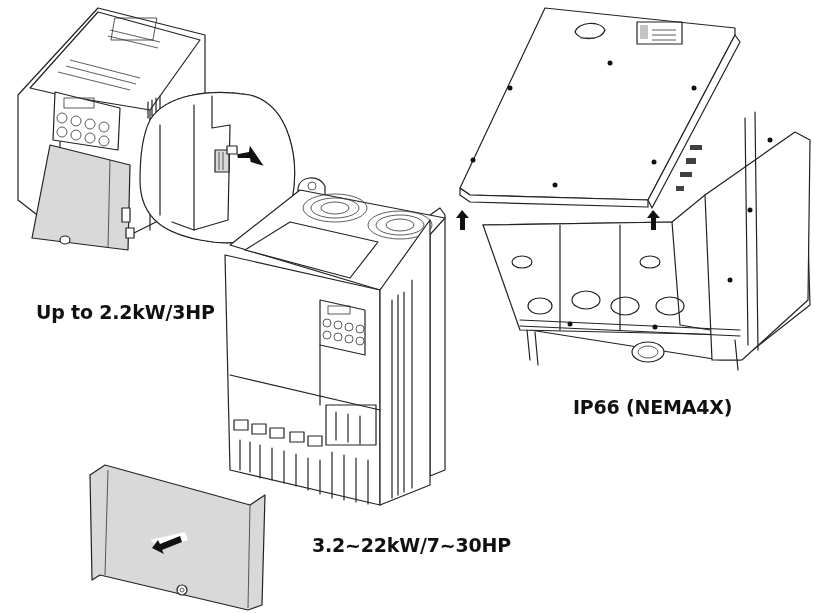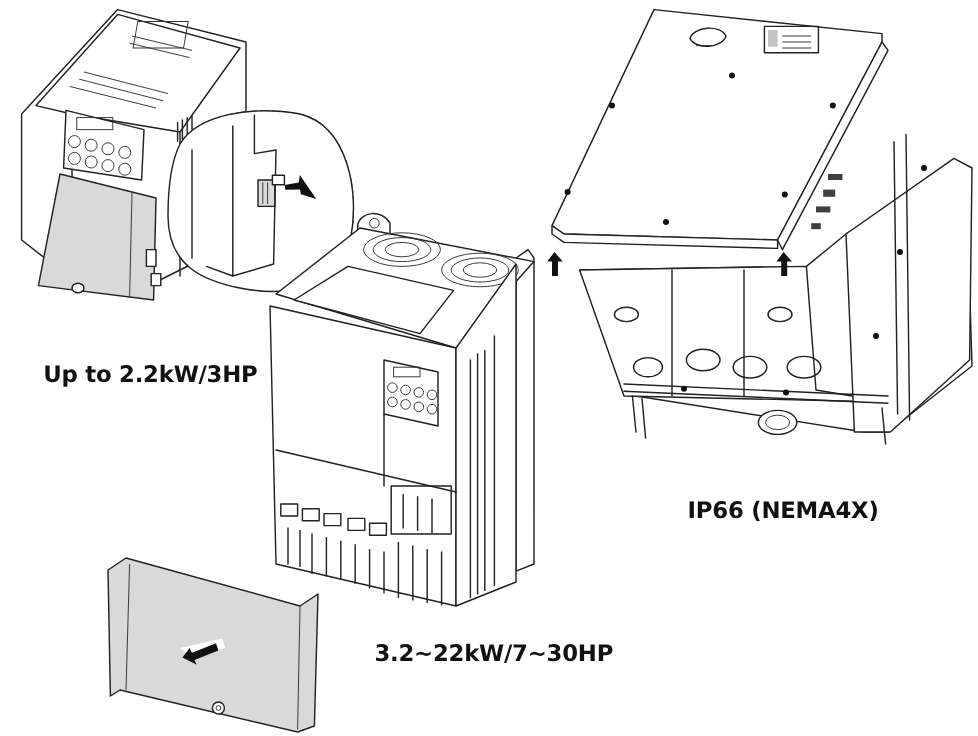--- a/index.html
+++ b/index.html
@@ -226,14 +226,14 @@
       <rect x="680" y="172" width="12" height="5"></rect>
         <rect x="676" y="186" width="8" height="5"></rect>
     </g>
 
     <polygon class="blk" points="462,210 456,218 460,218 460,230 465,230 465,218 469,218"></polygon>
     <polygon class="blk" points="653,210 647,218 651,218 651,230 656,230 656,218 660,218"></polygon>
   </g>
 </svg>
 
 <div class="label" style="left:36px; top:285px;margin-top:16px;">Up to 2.2kW/3HP</div>
-<div class="label" style="left:573px; top:415px;text-align:right;">IP66 (NEMA4X)</div>
+<div class="label" style="left:573px; top:396px;text-align:right;">IP66 (NEMA4X)</div>
 <div class="label" style="left:312px; top:534px;">3.2~22kW/7~30HP</div>
 
 </body></html>

